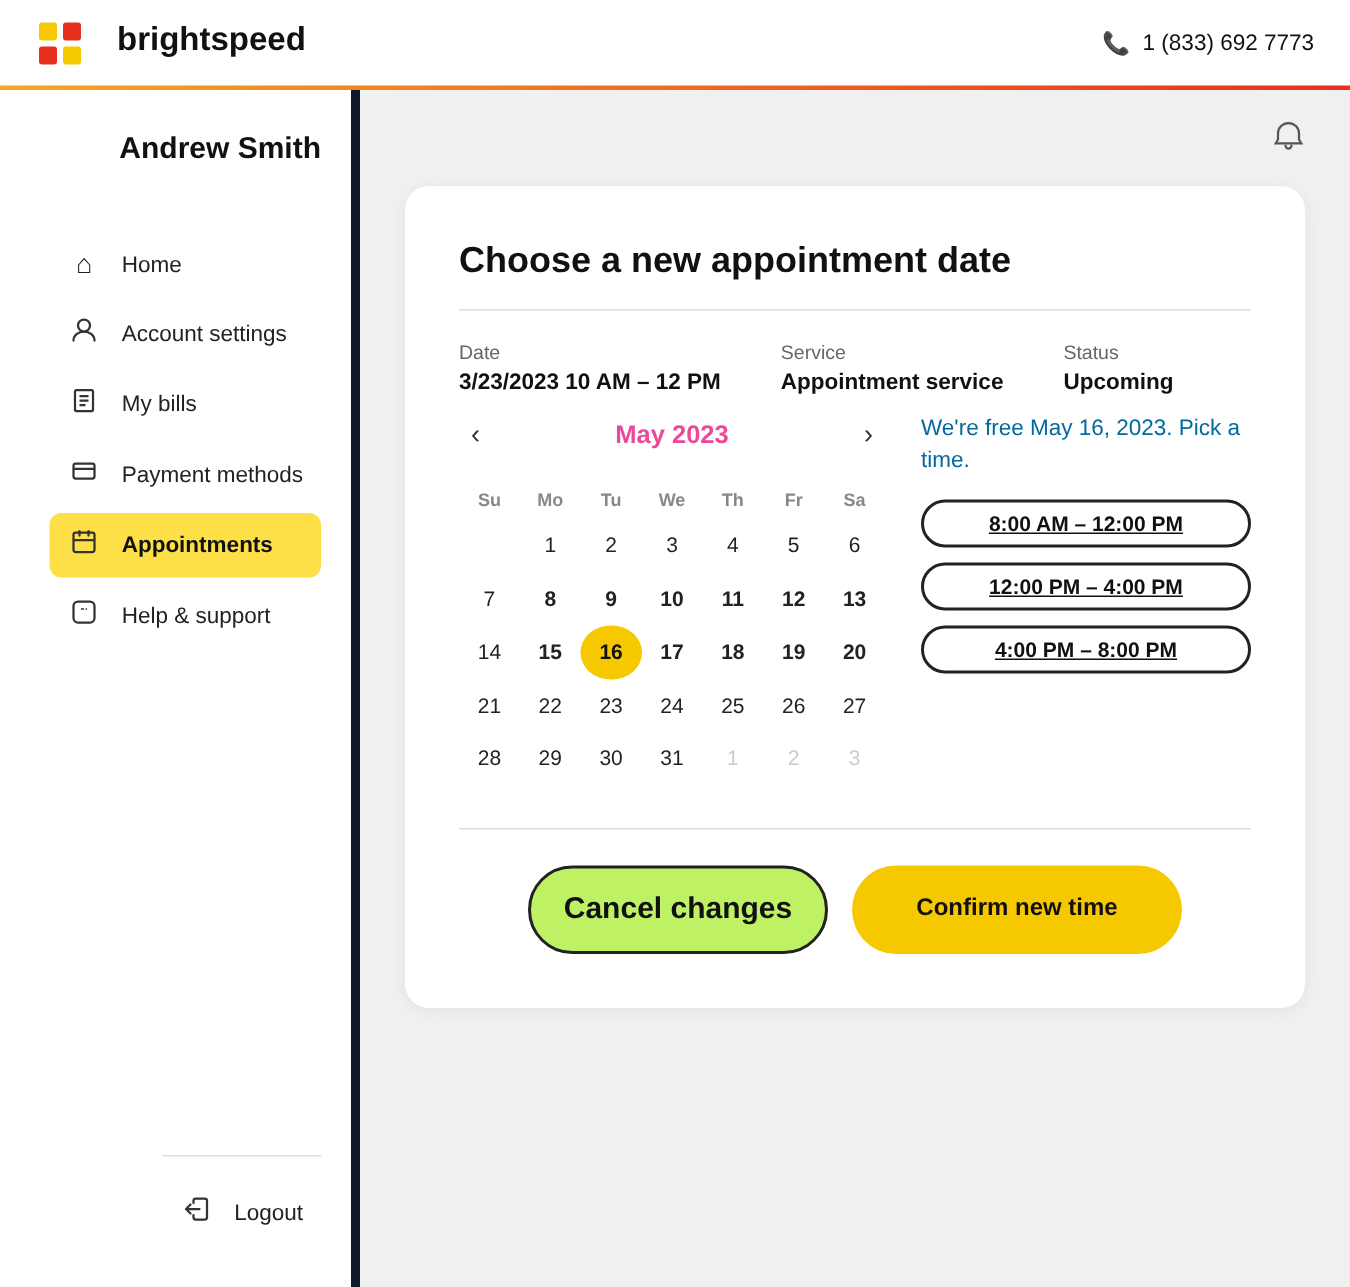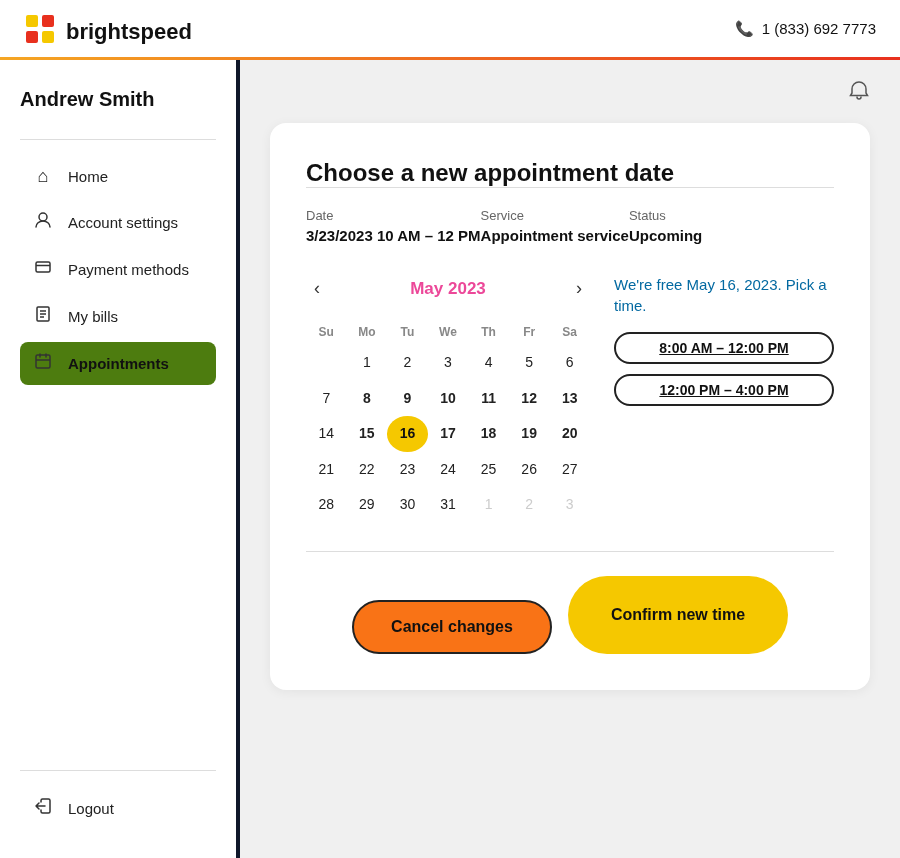--- a/index.html
+++ b/index.html
@@ -13,22 +13,22 @@
       align-items: center;
       justify-content: space-between;
       padding: 0 24px;
       border-bottom: 3px solid transparent;
       border-image: linear-gradient(to right, #f5a623, #e8301e) 1;
       flex-shrink: 0;
       z-index: 10;
     }
     .logo {
       display: flex;
-      align-items: flex-end;
-      gap: 10px;
+      align-items: flex-start;
+      gap: 22px;
     }
     .logo-icon {
       width: 32px;
       height: 32px;
     }
     .logo-text {
       font-size: 22px;
       font-weight: bold;
       color: #111;
     }
@@ -48,21 +48,22 @@
     }
 
     
     .sidebar {
       width: 240px;
       background: white;
       padding: 28px 20px;
       display: flex;
       flex-direction: column;
       flex-shrink: 0;
-      border-right: 4px solid #0f172a;
+      border-right: 6px solid #0f172a;
+      align-items: flex-end;
     }
     .sidebar-user {
       font-size: 20px;
       font-weight: bold;
       color: #111;
       margin-bottom: 20px;
     }
     .sidebar-divider {
       border: none;
       border-top: 1px solid #ddd;
@@ -79,21 +80,21 @@
       align-items: center;
       gap: 14px;
       padding: 10px 12px;
       border-radius: 8px;
       cursor: pointer;
       font-size: 15px;
       color: #222;
       text-decoration: none;
     }
     .nav-item.active {
-      background: #4d7c0f;
+      background: #fde047;
       font-weight: 600;
       color: #111;
     }
     .nav-icon { font-size: 18px; width: 22px; text-align: center; }
     .sidebar-bottom { margin-top: auto; }
     .sidebar-bottom .sidebar-divider { margin: 16px 0; }
 
     
     .main-content {
       flex: 1;
@@ -114,31 +115,33 @@
       border-radius: 16px;
       padding: 36px 36px 36px 36px;
       max-width: 620px;
       margin: 0 auto;
       box-shadow: 0 2px 12px rgba(0,0,0,0.06);
     }
     .card-title {
       font-size: 24px;
       font-weight: bold;
       color: #111;
+      margin-bottom: 18px;
     }
     .card-divider {
       border: none;
       border-top: 1px solid #ddd;
       margin-bottom: 20px;
     }
 
     
     .appt-info {
       display: flex;
-      margin-bottom: 30px;
+      gap: 40px;
+      margin-bottom: 12px;
     }
     .appt-field label {
       font-size: 13px;
       color: #666;
       display: block;
       margin-bottom: 4px;
     }
     .appt-field .value {
       font-size: 15px;
       font-weight: 600;
@@ -247,28 +250,27 @@
     
     .action-buttons {
       display: flex;
       gap: 16px;
       justify-content: center;
     }
     .btn-cancel {
       flex: 1;
       max-width: 200px;
       border: 2px solid #222;
-      background: #f97316;
+      background: #bef264;
       border-radius: 50px;
       padding: 16px;
-      font-size: 16px;
+      font-size: 20px;
       font-weight: 600;
       cursor: pointer;
       color: #111;
-      margin-top: 24px;
     }
     .btn-confirm {
       flex: 1;
       max-width: 220px;
       background: #f5c800;
       border: none;
       border-radius: 50px;
       padding: 16px;
       font-size: 16px;
       font-weight: 700;
@@ -313,51 +315,60 @@
               <circle cx="9" cy="6" r="4" stroke="#333" stroke-width="1.5"></circle>
               <path d="M2 16c0-3.314 3.134-6 7-6s7 2.686 7 6" stroke="#333" stroke-width="1.5" stroke-linecap="round"></path>
             </svg>
         </span>
         <span>Account settings</span>
       </div>
 
       <div class="nav-item">
         <span class="nav-icon">
           <svg width="18" height="18" viewBox="0 0 18 18" fill="none">
-              <rect x="2" y="4" width="14" height="10" rx="1.5" stroke="#333" stroke-width="1.5"></rect>
-              <line x1="2" y1="7.5" x2="16" y2="7.5" stroke="#333" stroke-width="1.5"></line>
-            </svg>
-        </span>
-        <span>Payment methods</span>
-      </div>
-
-      <div class="nav-item">
-        <span class="nav-icon">
-          <svg width="18" height="18" viewBox="0 0 18 18" fill="none">
               <rect x="3" y="2" width="12" height="14" rx="1" stroke="#333" stroke-width="1.5"></rect>
               <line x1="6" y1="6" x2="12" y2="6" stroke="#333" stroke-width="1.5"></line>
               <line x1="6" y1="9" x2="12" y2="9" stroke="#333" stroke-width="1.5"></line>
               <line x1="6" y1="12" x2="10" y2="12" stroke="#333" stroke-width="1.5"></line>
             </svg>
         </span>
         <span>My bills</span>
       </div>
 
+      <div class="nav-item">
+        <span class="nav-icon">
+          <svg width="18" height="18" viewBox="0 0 18 18" fill="none">
+              <rect x="2" y="4" width="14" height="10" rx="1.5" stroke="#333" stroke-width="1.5"></rect>
+              <line x1="2" y1="7.5" x2="16" y2="7.5" stroke="#333" stroke-width="1.5"></line>
+            </svg>
+        </span>
+        <span>Payment methods</span>
+      </div>
+
       <div class="nav-item active">
         <span class="nav-icon">
           <svg width="18" height="18" viewBox="0 0 18 18" fill="none">
               <rect x="2" y="3" width="14" height="13" rx="1.5" stroke="#333" stroke-width="1.5"></rect>
               <line x1="6" y1="2" x2="6" y2="5" stroke="#333" stroke-width="1.5" stroke-linecap="round"></line>
               <line x1="12" y1="2" x2="12" y2="5" stroke="#333" stroke-width="1.5" stroke-linecap="round"></line>
               <line x1="2" y1="8" x2="16" y2="8" stroke="#333" stroke-width="1.5"></line>
             </svg>
         </span>
         <span>Appointments</span>
       </div>
 
+      <div class="nav-item">
+        <span class="nav-icon">
+          <svg width="18" height="18" viewBox="0 0 18 18" fill="none">
+              <rect x="2" y="2" width="14" height="14" rx="3" stroke="#333" stroke-width="1.5"></rect>
+              <line x1="7" y1="7" x2="11" y2="7" stroke="#333" stroke-width="1" stroke-dasharray="2 1"></line>
+            </svg>
+        </span>
+        <span>Help &amp; support</span>
+      </div>
     </nav>
 
     <div class="sidebar-bottom">
       <hr class="sidebar-divider">
       <div class="nav-item">
         <span class="nav-icon">
           <svg width="18" height="18" viewBox="0 0 18 18" fill="none">
               <path d="M11 9H2m0 0l3-3M2 9l3 3" stroke="#333" stroke-width="1.5" stroke-linecap="round" stroke-linejoin="round"></path>
               <path d="M7 5V3.5A1.5 1.5 0 018.5 2h6A1.5 1.5 0 0116 3.5v11A1.5 1.5 0 0114.5 16h-6A1.5 1.5 0 017 14.5V13" stroke="#333" stroke-width="1.5" stroke-linecap="round"></path>
             </svg>
@@ -458,20 +469,21 @@
             <div class="cal-day other-month">2</div>
             <div class="cal-day other-month">3</div>
           </div>
         </div>
 
         <div class="time-picker">
           <div class="time-picker-header">We're free May 16, 2023. Pick a time.</div>
 
           <div class="time-slot">8:00 AM – 12:00 PM</div>
           <div class="time-slot">12:00 PM – 4:00 PM</div>
+          <div class="time-slot">4:00 PM – 8:00 PM</div>
         </div>
 
       </div>
 
       <hr class="bottom-divider">
 
       <div class="action-buttons">
         <button class="btn-cancel">Cancel changes</button>
         <button class="btn-confirm">Confirm new time</button>
       </div>

